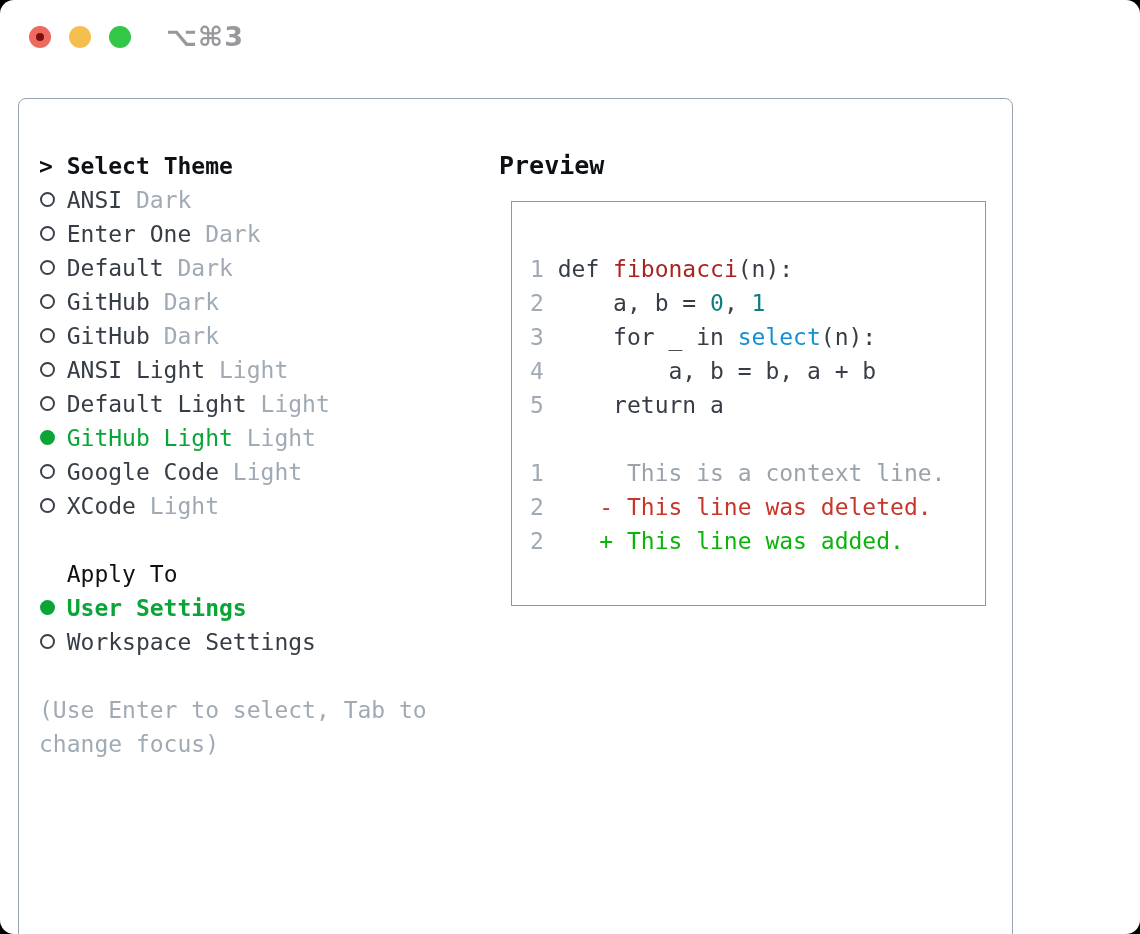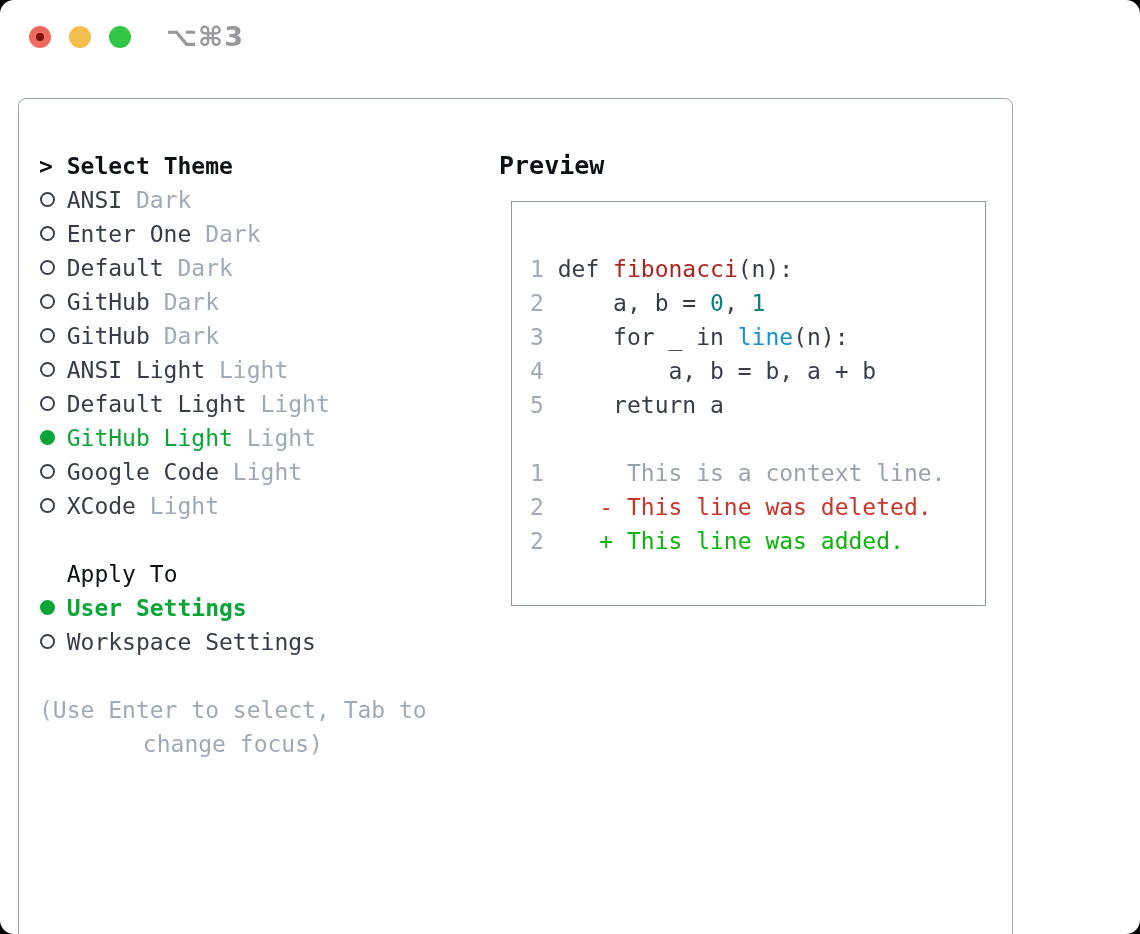--- a/index.html
+++ b/index.html
@@ -35,21 +35,21 @@
   .left-col{position:absolute;left:20px;top:50px;font-size:23px;color:var(--fg);}
   .row{position:relative;height:34px;line-height:34px;white-space:pre;}
   .row .txt{white-space:pre;}
   .hdr{font-weight:bold;color:var(--black);}
   .bullet{position:absolute;left:1px;top:50%;width:15px;height:15px;margin-top:-8px;
           border:2px solid #3b414b;border-radius:50%;background:transparent;}
   .bullet.on{border-color:var(--green);background:var(--green);}
   .sel-name{color:var(--green);}
   .suffix{color:var(--muted);}
   .apply-on{color:var(--green);font-weight:bold;}
-  .hint{color:var(--muted);text-align:center;}
+  .hint{color:var(--muted);}
 
   
   .preview-title{position:absolute;left:480px;top:50px;height:34px;line-height:34px;
           font-size:25px;font-weight:bold;color:var(--black);}
   .preview-box{position:absolute;left:492px;top:102px;width:475px;height:405px;
           border:1.5px solid var(--box-border);background:#fff;}
   .code{position:absolute;left:18px;top:50px;font-size:23px;}
   .code-line{height:34px;line-height:34px;white-space:pre;}
   .seg-lineno{color:var(--muted);}
   .seg-fg{color:var(--fg);}
@@ -98,21 +98,21 @@
       <div class="row hint">(Use Enter to select, Tab to</div>
       <div class="row hint">change focus)</div>
     </div>
 
     <div class="preview-title">Preview</div>
 
     <div class="preview-box">
       <div class="code" id="code-block">
           <div class="code-line"><span class="seg-lineno">1</span><span class="seg-fg"> def </span><span class="seg-func">fibonacci</span><span class="seg-fg">(n):</span></div>
           <div class="code-line"><span class="seg-lineno">2</span><span class="seg-fg">     a, b = </span><span class="seg-num">0</span><span class="seg-fg">, </span><span class="seg-num">1</span></div>
-          <div class="code-line"><span class="seg-lineno">3</span><span class="seg-fg">     for _ in </span><span class="seg-builtin">line</span><span class="seg-fg">(n):</span></div>
+          <div class="code-line"><span class="seg-lineno">3</span><span class="seg-fg">     for _ in </span><span class="seg-builtin">select</span><span class="seg-fg">(n):</span></div>
           <div class="code-line"><span class="seg-lineno">4</span><span class="seg-fg">         a, b = b, a + b</span></div>
           <div class="code-line"><span class="seg-lineno">5</span><span class="seg-fg">     return a</span></div>
           <div class="code-line">&nbsp;</div>
           <div class="code-line"><span class="seg-lineno">1</span><span class="seg-context">      This is a context line.</span></div>
           <div class="code-line"><span class="seg-lineno">2</span><span class="seg-deleted">    - This line was deleted.</span></div>
           <div class="code-line"><span class="seg-lineno">2</span><span class="seg-added">    + This line was added.</span></div>
         </div>
     </div>
 
   </div>

